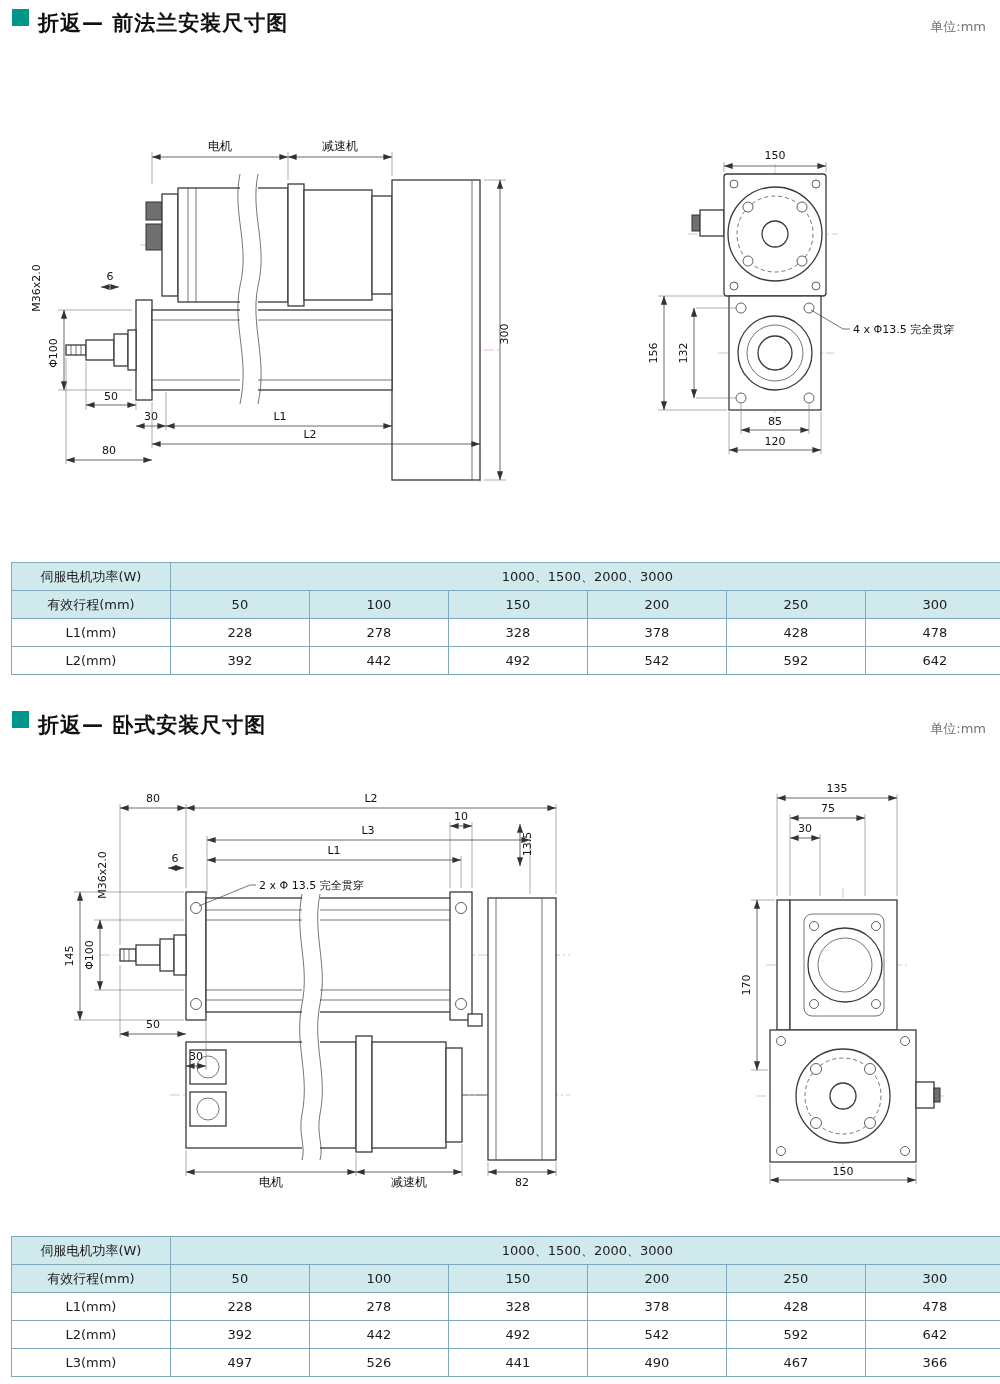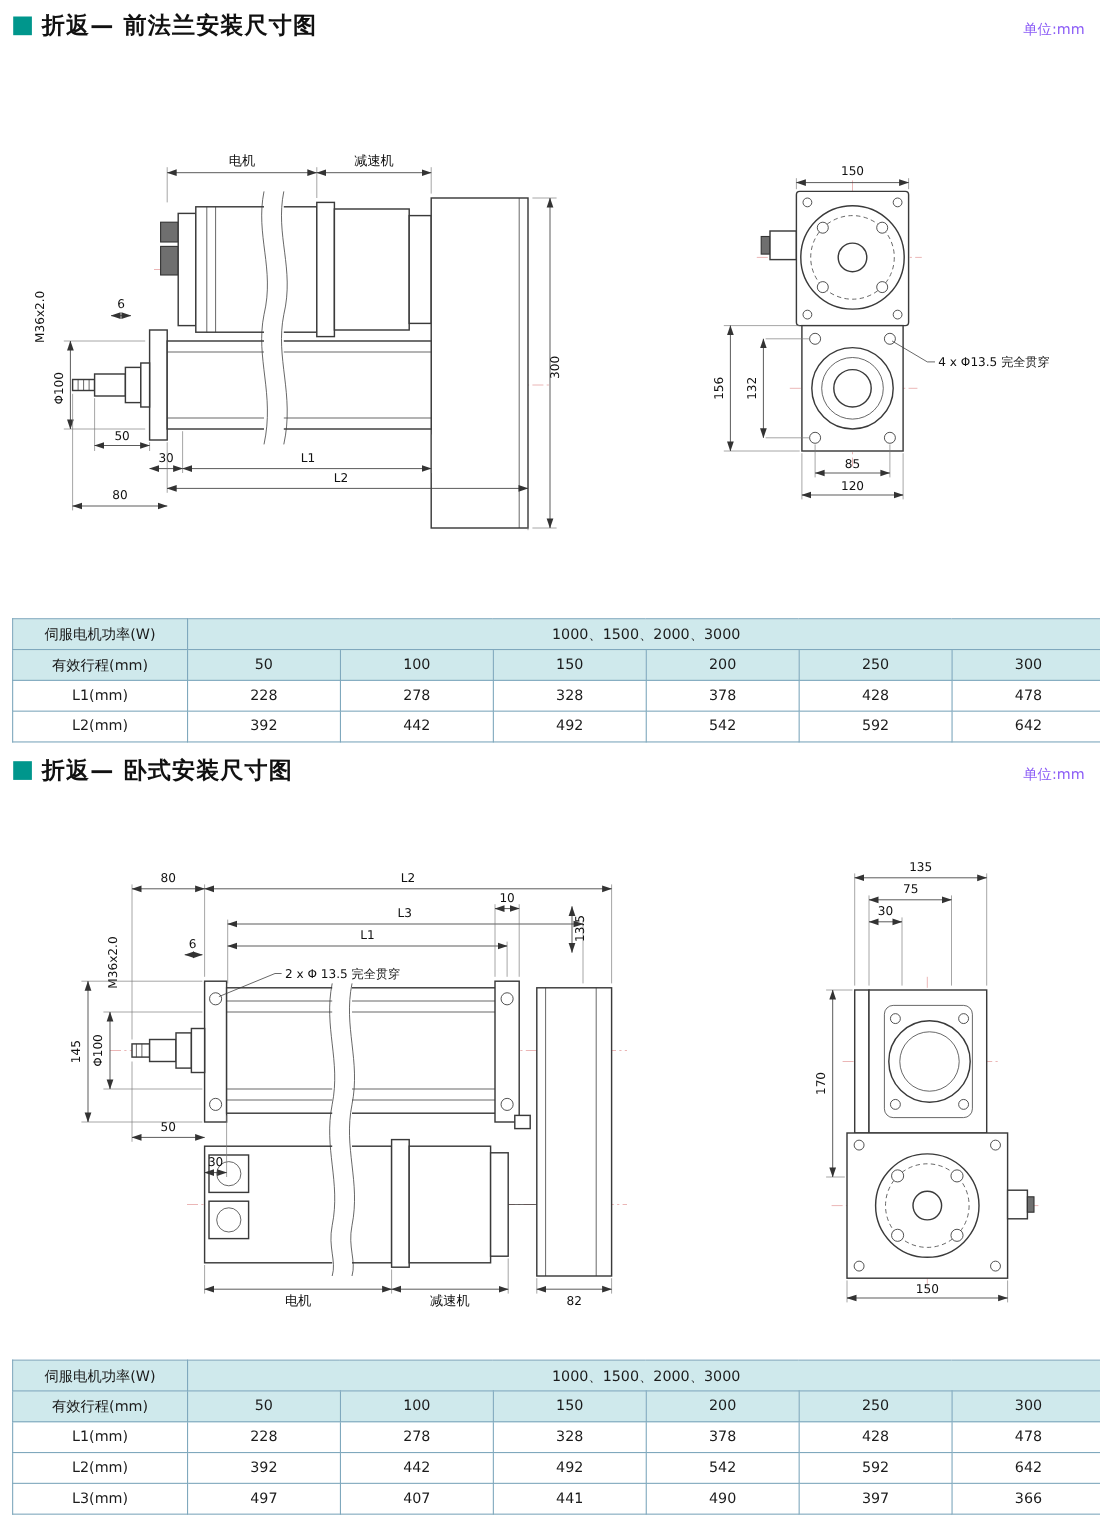--- a/index.html
+++ b/index.html
@@ -1,21 +1,21 @@
 <!DOCTYPE html>
 <html><head>
 <meta charset="utf-8">
 <style>
   html,body{margin:0;padding:0;background:#ffffff;}
   .page{position:relative;width:1000px;height:1384px;margin:0 auto;background:#fff;
         font-family:"DejaVu Sans","Liberation Sans",sans-serif;overflow:hidden;}
-  .sec-header{position:absolute;left:12px;right:14px;display:flex;align-items:center;gap:9px;}
+  .sec-header{position:absolute;left:12px;right:14px;display:flex;align-items:flex-start;gap:9px;}
   .bullet{width:17px;height:17px;background:#00968c;flex:0 0 auto;}
   .sec-title{font-size:21px;font-weight:bold;color:#111;margin:0;letter-spacing:1px;}
-  .unit{margin-left:auto;align-self:flex-end;font-size:13px;color:#8b5cf6;padding-bottom:1px;}
+  .unit{margin-left:auto;align-self:flex-end;font-size:13px;color:#737373;padding-bottom:1px;}
   .drawing{position:absolute;left:0;}
 
   
   .ol{fill:none;stroke:#3a3a3a;stroke-width:1.3;}
   .ol2{fill:#ffffff;stroke:#3a3a3a;stroke-width:1.3;}
   .dk{fill:#6f6f6f;stroke:#333;stroke-width:1;}
   .tl{fill:none;stroke:#3a3a3a;stroke-width:0.7;}
   .hole{fill:#ffffff;stroke:#3a3a3a;stroke-width:0.8;}
   .dim{stroke:#444;stroke-width:0.8;fill:none;}
   .ext{stroke:#777;stroke-width:0.6;}
@@ -230,21 +230,21 @@
         <td>392</td>
         <td>442</td>
         <td>492</td>
         <td>542</td>
         <td>592</td>
         <td>642</td>
       </tr>
     </tbody>
   </table>
 
-  <div class="sec-header" style="top:686px;">
+  <div class="sec-header" style="top:711px;">
     <span class="bullet"></span>
     <h2 class="sec-title">折返— 卧式安装尺寸图</h2>
     <span class="unit">单位:mm</span>
   </div>
 
   <svg class="drawing" style="top:780px;" width="1000" height="452" viewBox="0 0 1000 452">
     <defs>
       <marker id="ar2" viewBox="0 0 10 8" markerWidth="9" markerHeight="7.5" refX="9.6" refY="4" orient="auto-start-reverse" markerUnits="userSpaceOnUse">
         <path d="M10,4 L0,0.6 L0,7.4 Z" fill="#333"></path>
       </marker>
@@ -455,22 +455,22 @@
         <td>392</td>
         <td>442</td>
         <td>492</td>
         <td>542</td>
         <td>592</td>
         <td>642</td>
       </tr>
       <tr>
         <td>L3(mm)</td>
         <td>497</td>
-        <td>407</td>
+        <td>526</td>
         <td>441</td>
         <td>490</td>
-        <td>397</td>
+        <td>467</td>
         <td>366</td>
       </tr>
     </tbody>
   </table>
 
 </div>
 
 </body></html>

